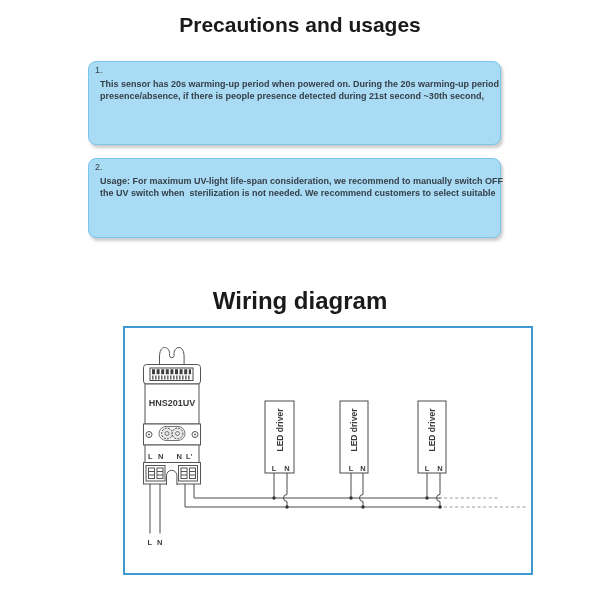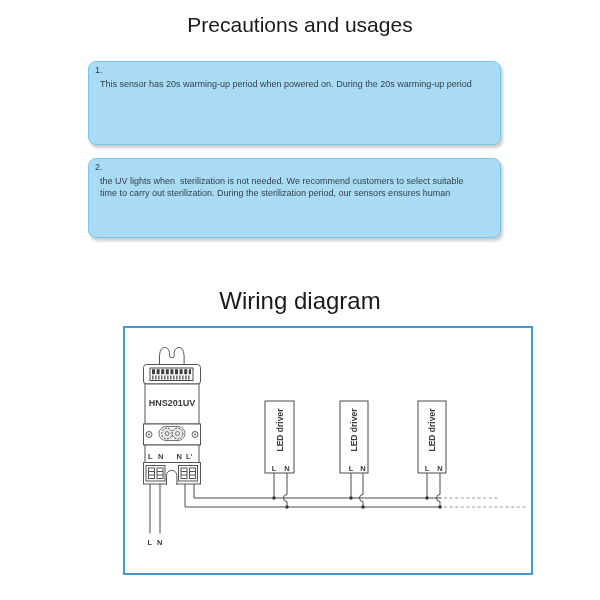--- a/index.html
+++ b/index.html
@@ -2,58 +2,59 @@
 <html><head>
 <meta charset="utf-8">
 <style>
   html,body{margin:0;padding:0;}
   body{
     width:600px;height:600px;position:relative;background:#ffffff;
     font-family:"Liberation Sans",sans-serif;overflow:hidden;
   }
   .title{
     position:absolute;left:0;right:0;text-align:center;
-    font-weight:normal;color:#1a1a1a;
+    font-weight:bold;color:#1a1a1a;
   }
   #title-precautions{top:13px;font-size:21px;}
   #title-wiring{top:287px;font-size:24px;}
   .note-box{
     position:absolute;left:88px;width:413px;box-sizing:border-box;
     background:#A9DBF4;border:1px solid #79C6EC;border-radius:8px;
     box-shadow:2px 3px 3px rgba(110,110,110,0.35);
     color:#35404a;
   }
   #note-box-1{top:61px;height:84px;}
   #note-box-2{top:158px;height:80px;}
   .note-num{position:absolute;left:6px;top:3px;font-size:9px;}
-  .note-lines{position:absolute;left:11px;top:16px;font-size:9px;line-height:12.3px;}
+  .note-lines{position:absolute;left:11px;top:16px;font-size:9px;line-height:12.3px;font-weight:bold;}
   .note-lines div{white-space:pre;}
   #wiring-box{position:absolute;left:95px;top:326px;padding-left:28px;}
   svg text{
     font-family:"Liberation Sans",sans-serif;
     fill:#3a3a3a;font-weight:bold;
   }
 </style>
 </head>
 <body>
 
 <div class="title" id="title-precautions">Precautions and usages</div>
 
 <div class="note-box" id="note-box-1">
   <div class="note-num">1.</div>
   <div class="note-lines">
     <div>This sensor has 20s warming-up period when powered on. During the 20s warming-up period</div>
+    <div>presence/absence, if there is people presence detected during 21st second ~30th second,</div>
   </div>
 </div>
 
 <div class="note-box" id="note-box-2">
   <div class="note-num">2.</div>
   <div class="note-lines">
-    <div>the UV lights when  sterilization is not needed. We recommend customers to select suitable</div>
-    <div>time to carry out sterilization. During the sterilization period, our sensors ensures human</div>
+    <div>Usage: For maximum UV-light life-span consideration, we recommend to manually switch OFF</div>
+    <div>the UV switch when  sterilization is not needed. We recommend customers to select suitable</div>
   </div>
 </div>
 
 <div class="title" id="title-wiring">Wiring diagram</div>
 
 <div id="wiring-box">
 <svg width="410" height="249" viewBox="0 0 410 249">
 
   <rect x="1" y="1" width="408" height="247" fill="none" stroke="#3F99D2" stroke-width="2"></rect>
 

